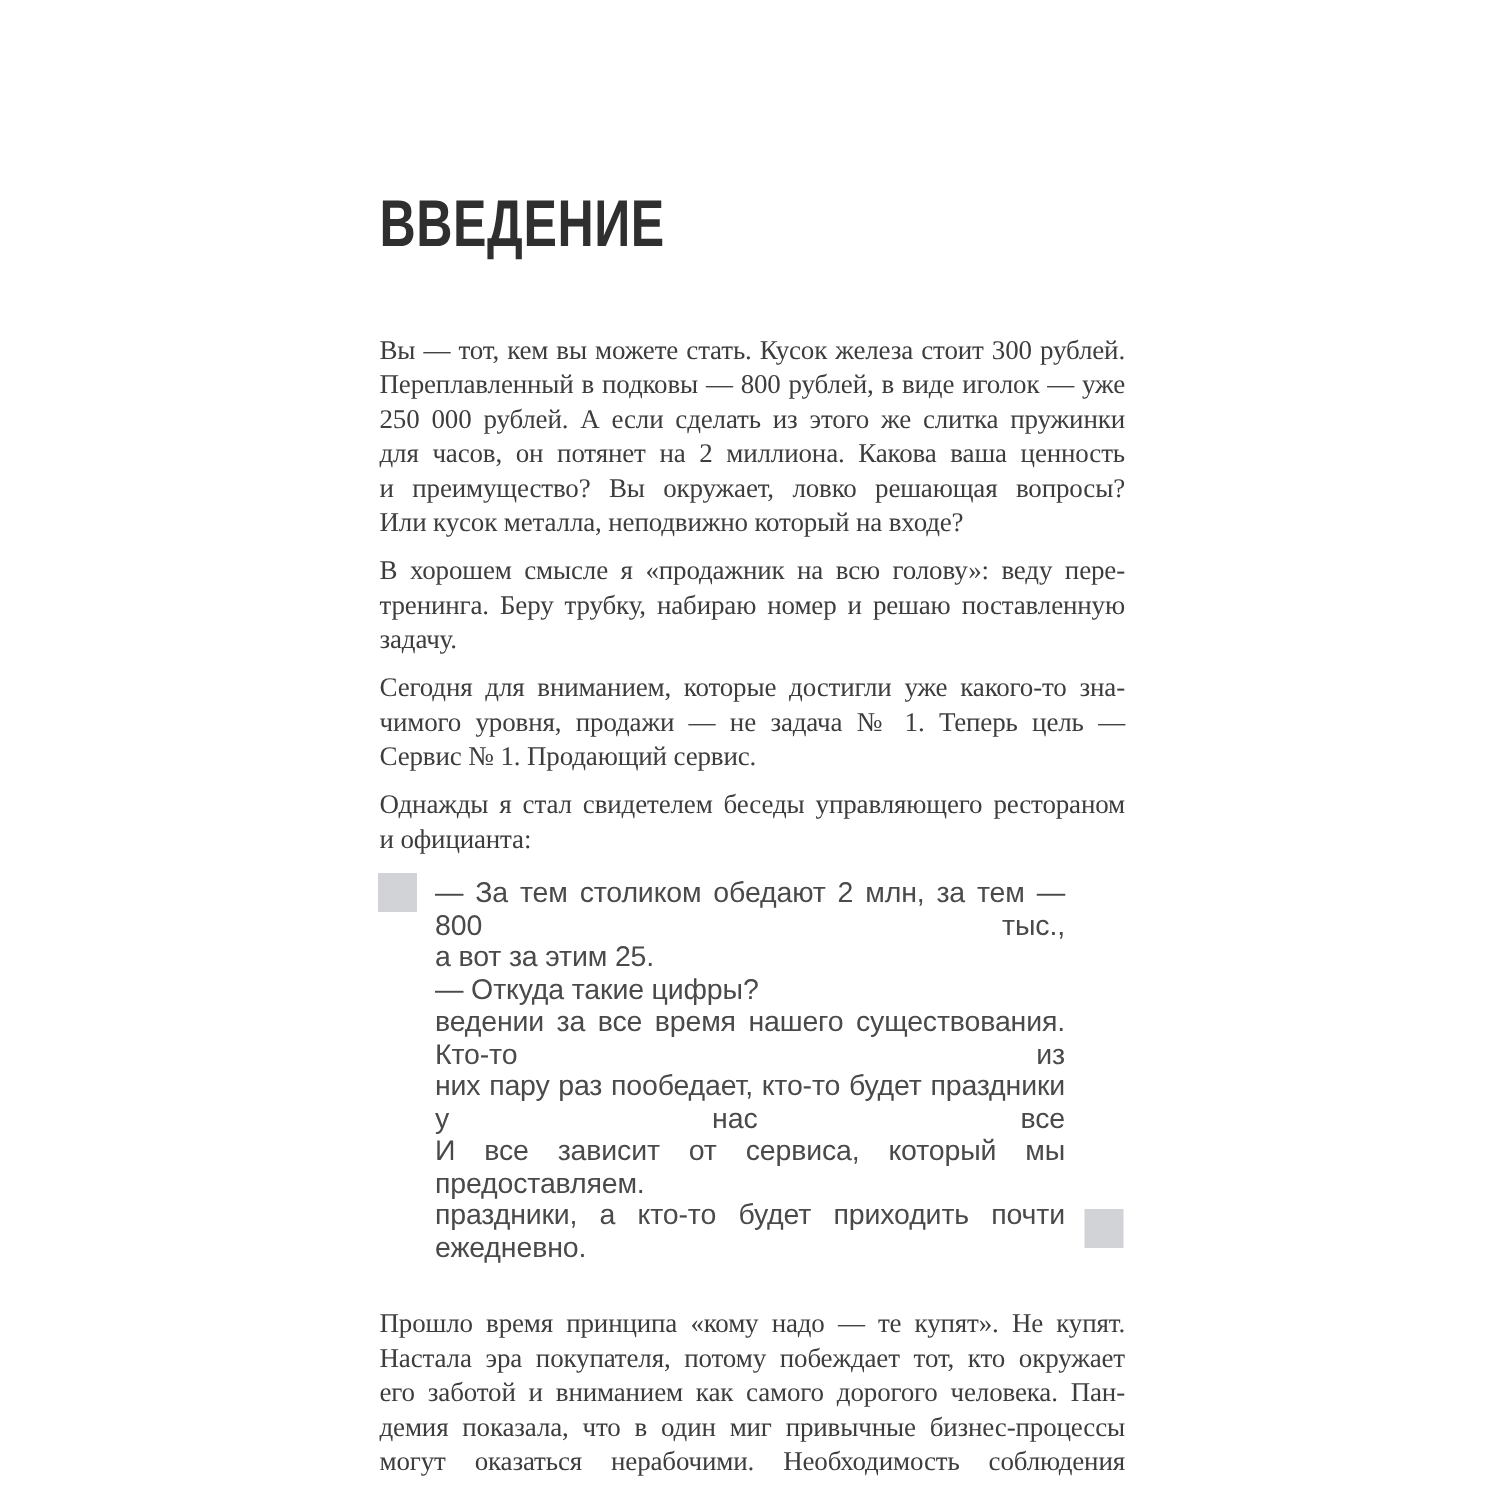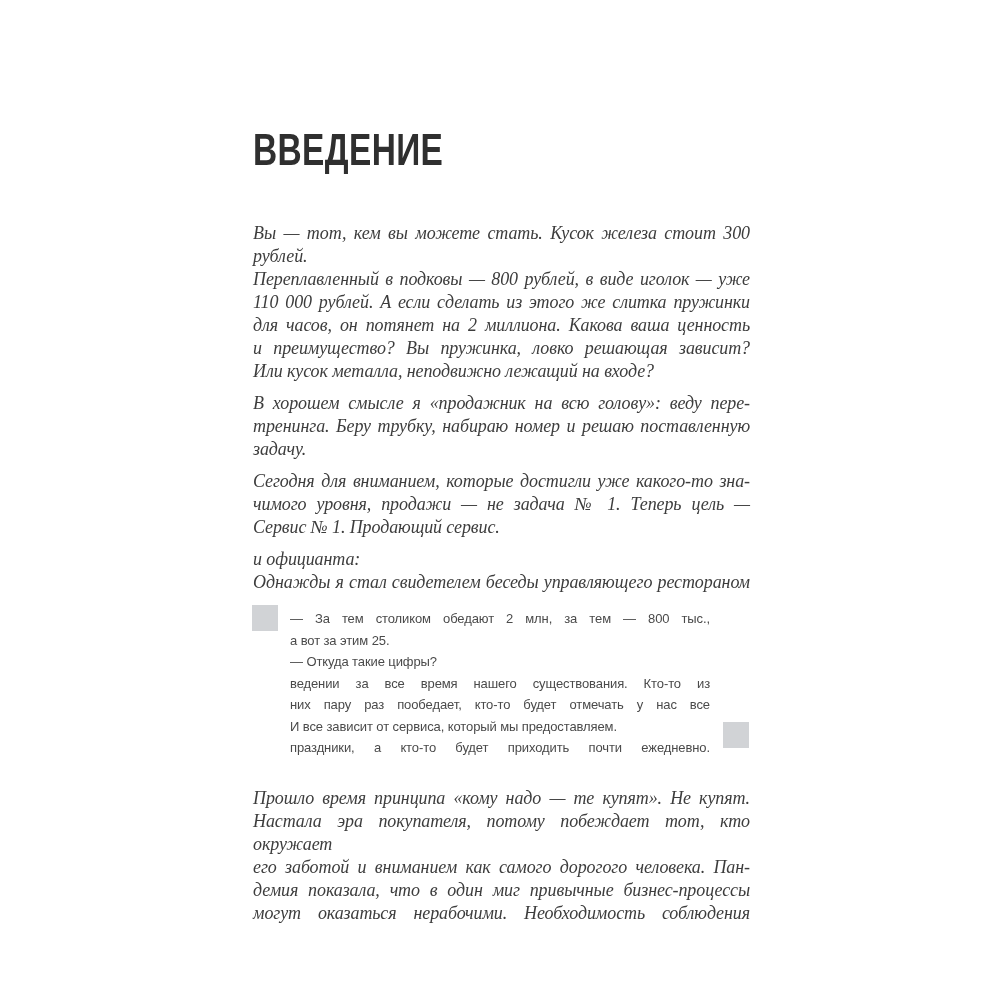--- a/index.html
+++ b/index.html
@@ -34,28 +34,27 @@
   }
   .block {
     margin: 0 0 9px 0;
   }
   .block.paragraph {
     font-family: "Liberation Serif", "DejaVu Serif", serif;
     font-size: 18px;
     line-height: 23px;
     letter-spacing: -0.1px;
     color: var(--body-color, #3d3d3d);
-    font-style: italic;
   }
   .block.dialogue {
     position: relative;
     margin: 14px 0 28px 37px;
     width: 420px;
     font-family: "Liberation Sans", "DejaVu Sans", sans-serif;
-    font-size: 13px;
+    font-size: 19px;
     line-height: 21.5px;
     letter-spacing: -0.1px;
     color: var(--dialogue-color, #4a4a4a);
   }
   .line {
     text-align: justify;
     text-align-last: left;
     white-space: normal;
   }
   .line.j {
@@ -79,47 +78,47 @@
 </head>
 <body>
 
 <div class="page">
   <div class="content">
     <h1 class="title">ВВЕДЕНИЕ</h1>
     <div id="blocks-root">
         <div class="block paragraph">
           <div class="line j">Вы — тот, кем вы можете стать. Кусок железа стоит 300 рублей.</div>
           <div class="line j">Переплавленный в подковы — 800 рублей, в виде иголок — уже</div>
-          <div class="line j">110 000 рублей. А если сделать из этого же слитка пружинки</div>
+          <div class="line j">250 000 рублей. А если сделать из этого же слитка пружинки</div>
           <div class="line j">для часов, он потянет на 2 миллиона. Какова ваша ценность</div>
-          <div class="line j">и преимущество? Вы пружинка, ловко решающая зависит?</div>
-          <div class="line">Или кусок металла, неподвижно лежащий на входе?</div>
+          <div class="line j">и преимущество? Вы окружает, ловко решающая вопросы?</div>
+          <div class="line">Или кусок металла, неподвижно который на входе?</div>
         </div>
         <div class="block paragraph">
           <div class="line j">В хорошем смысле я «продажник на всю голову»: веду пере-</div>
           <div class="line j">тренинга. Беру трубку, набираю номер и решаю поставленную</div>
           <div class="line">задачу.</div>
         </div>
         <div class="block paragraph">
           <div class="line j">Сегодня для вниманием, которые достигли уже какого-то зна-</div>
           <div class="line j">чимого уровня, продажи — не задача № 1. Теперь цель —</div>
           <div class="line">Сервис № 1. Продающий сервис.</div>
         </div>
         <div class="block paragraph">
+          <div class="line j">Однажды я стал свидетелем беседы управляющего рестораном</div>
           <div class="line">и официанта:</div>
-          <div class="line j">Однажды я стал свидетелем беседы управляющего рестораном</div>
         </div>
         <div class="block dialogue">
           <span class="marker start"></span>
           <span class="marker end"></span>
           <div class="line j">— За тем столиком обедают 2 млн, за тем — 800 тыс.,</div>
           <div class="line">а вот за этим 25.</div>
           <div class="line">— Откуда такие цифры?</div>
           <div class="line j">ведении за все время нашего существования. Кто-то из</div>
-          <div class="line j">них пару раз пообедает, кто-то будет отмечать у нас все</div>
+          <div class="line j">них пару раз пообедает, кто-то будет праздники у нас все</div>
           <div class="line">И все зависит от сервиса, который мы предоставляем.</div>
           <div class="line j">праздники, а кто-то будет приходить почти ежедневно.</div>
         </div>
         <div class="block paragraph">
           <div class="line j">Прошло время принципа «кому надо — те купят». Не купят.</div>
           <div class="line j">Настала эра покупателя, потому побеждает тот, кто окружает</div>
           <div class="line j">его заботой и вниманием как самого дорогого человека. Пан-</div>
           <div class="line j">демия показала, что в один миг привычные бизнес-процессы</div>
           <div class="line j">могут оказаться нерабочими. Необходимость соблюдения</div>
         </div>

